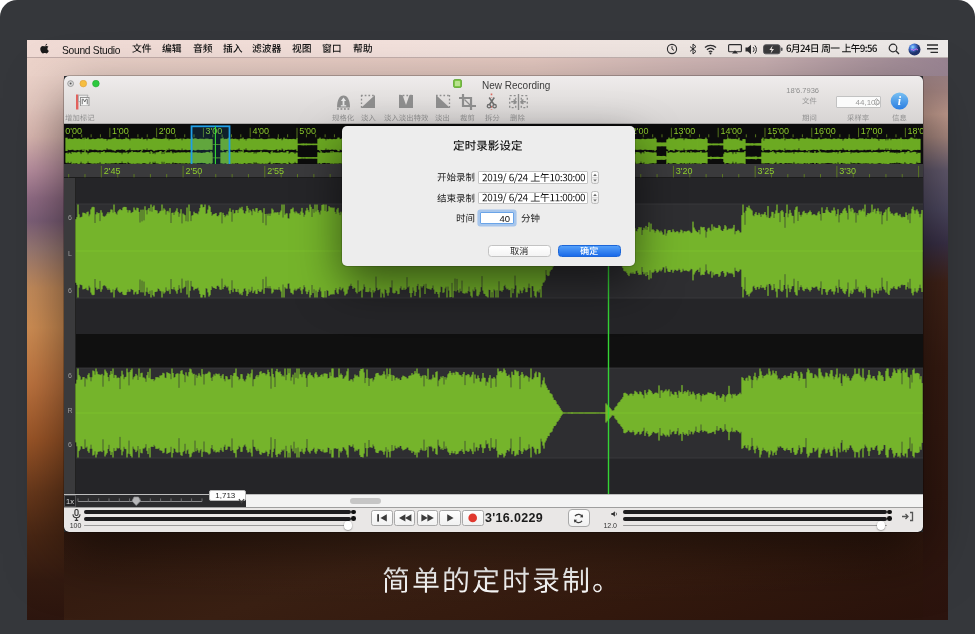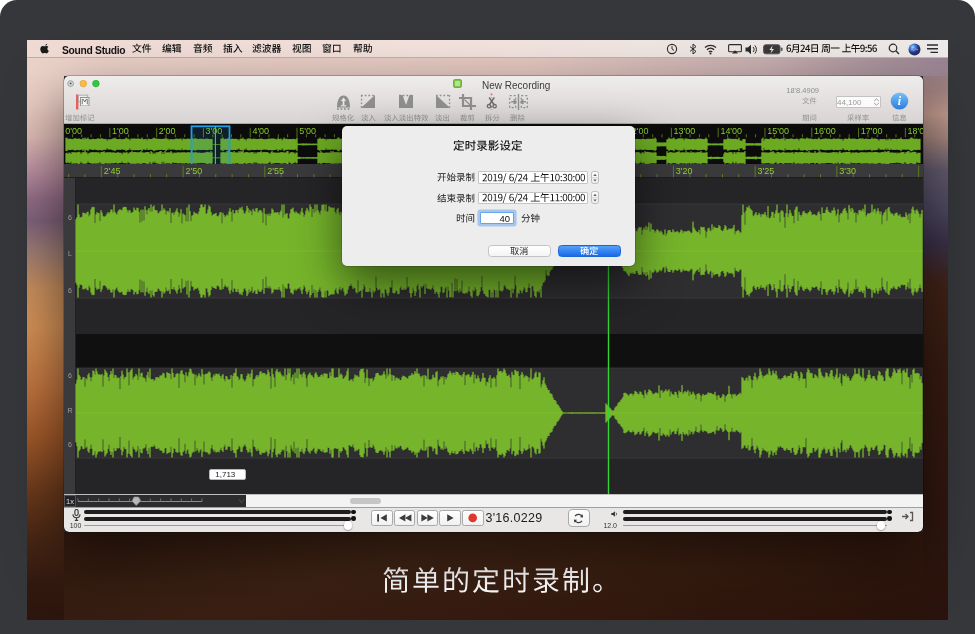--- a/index.html
+++ b/index.html
@@ -39,21 +39,21 @@
 <div class="topband"></div>
 <div class="botband"></div>
 <svg class="ab" style="left:381.5px;top:562.4px" width="242.0" height="37.0" viewBox="0 -28.56 242.0 36.96">
     <path d="M5.3 -21.1H13.8V-19.3H5.3ZM15.9 -21.0H26.0V-19.3H15.9ZM5.8 -23.6 7.8 -23.1Q7.3 -21.6 6.5 -20.2Q5.8 -18.9 4.9 -17.7Q4.0 -16.5 3.1 -15.6Q2.9 -15.8 2.6 -16.0Q2.3 -16.2 1.9 -16.4Q1.6 -16.6 1.4 -16.7Q2.8 -18.0 3.9 -19.8Q5.1 -21.6 5.8 -23.6ZM16.7 -23.5 18.7 -23.1Q18.1 -21.1 17.1 -19.2Q16.0 -17.4 14.8 -16.1Q14.7 -16.3 14.4 -16.5Q14.1 -16.7 13.7 -17.0Q13.4 -17.2 13.1 -17.3Q14.3 -18.5 15.2 -20.1Q16.2 -21.7 16.7 -23.5ZM7.4 -19.7 9.1 -20.4Q9.7 -19.5 10.3 -18.4Q10.9 -17.4 11.1 -16.6L9.2 -15.8Q9.0 -16.6 8.5 -17.7Q8.0 -18.8 7.4 -19.7ZM18.9 -19.8 20.6 -20.5Q21.3 -19.6 22.0 -18.5Q22.7 -17.3 23.0 -16.5L21.2 -15.7Q20.9 -16.5 20.3 -17.7Q19.6 -18.8 18.9 -19.8ZM9.8 -6.9H18.3V-5.3H9.8ZM3.0 -12.7H5.0V2.2H3.0ZM9.8 -15.1H24.1V-13.2H9.8ZM4.3 -15.1 5.8 -16.2Q6.7 -15.4 7.6 -14.4Q8.5 -13.5 9.0 -12.7L7.4 -11.6Q6.9 -12.3 6.0 -13.3Q5.1 -14.3 4.3 -15.1ZM23.0 -15.1H25.0V-0.3Q25.0 0.6 24.8 1.1Q24.6 1.5 23.9 1.8Q23.3 2.0 22.2 2.0Q21.2 2.1 19.6 2.1Q19.5 1.7 19.3 1.1Q19.2 0.6 18.9 0.2Q19.7 0.2 20.4 0.3Q21.1 0.3 21.7 0.3Q22.2 0.3 22.4 0.3Q22.7 0.2 22.8 0.1Q23.0 0.0 23.0 -0.3ZM10.8 -9.2V-2.8H17.4V-9.2ZM9.0 -10.8H19.3V-1.1H9.0Z M42.9 -17.7H45.0V2.2H42.9ZM36.2 -12.2V-9.2H52.0V-12.2ZM36.2 -16.9V-13.9H52.0V-16.9ZM34.1 -18.7H54.1V-7.4H34.1ZM31.5 -4.8H56.6V-2.8H31.5ZM36.6 -22.6 38.4 -23.4Q39.2 -22.5 40.1 -21.3Q41.0 -20.1 41.4 -19.2L39.5 -18.3Q39.1 -19.2 38.3 -20.4Q37.4 -21.6 36.6 -22.6ZM49.9 -23.4 52.1 -22.7Q51.3 -21.3 50.3 -19.9Q49.3 -18.5 48.5 -17.6L46.7 -18.3Q47.3 -19.0 47.9 -19.9Q48.5 -20.7 49.0 -21.7Q49.5 -22.6 49.9 -23.4Z M63.7 -19.0H72.2V-0.7H63.7V-2.6H70.2V-17.1H63.7ZM62.4 -19.0H64.4V1.5H62.4ZM63.5 -11.2H71.3V-9.4H63.5ZM66.7 -23.6 69.0 -23.2Q68.6 -21.9 68.1 -20.5Q67.6 -19.2 67.2 -18.2L65.5 -18.6Q65.7 -19.3 66.0 -20.2Q66.2 -21.1 66.4 -22.0Q66.6 -22.9 66.7 -23.6ZM76.2 -19.1H84.8V-17.2H76.2ZM84.0 -19.1H86.0Q86.0 -19.1 86.0 -18.9Q86.0 -18.7 86.0 -18.4Q86.0 -18.2 86.0 -18.0Q85.8 -13.2 85.7 -9.9Q85.5 -6.6 85.3 -4.4Q85.1 -2.3 84.8 -1.1Q84.5 0.0 84.1 0.5Q83.6 1.1 83.1 1.4Q82.5 1.6 81.8 1.7Q81.1 1.8 80.0 1.8Q78.8 1.7 77.6 1.7Q77.6 1.2 77.4 0.6Q77.2 0.0 76.9 -0.4Q78.3 -0.3 79.4 -0.2Q80.6 -0.2 81.1 -0.2Q81.5 -0.2 81.8 -0.3Q82.0 -0.4 82.3 -0.7Q82.6 -1.0 82.9 -2.2Q83.2 -3.3 83.4 -5.4Q83.5 -7.5 83.7 -10.8Q83.9 -14.0 84.0 -18.6ZM76.7 -23.6 78.8 -23.2Q78.3 -21.1 77.5 -19.1Q76.8 -17.1 76.0 -15.3Q75.1 -13.6 74.2 -12.2Q74.0 -12.4 73.7 -12.6Q73.3 -12.9 73.0 -13.1Q72.7 -13.3 72.4 -13.4Q73.4 -14.7 74.2 -16.3Q75.0 -17.9 75.7 -19.8Q76.3 -21.7 76.7 -23.6ZM75.5 -11.8 77.1 -12.8Q77.9 -11.8 78.7 -10.6Q79.6 -9.4 80.3 -8.3Q81.1 -7.3 81.5 -6.4L79.7 -5.3Q79.3 -6.2 78.6 -7.3Q77.9 -8.4 77.1 -9.6Q76.2 -10.8 75.5 -11.8Z M95.9 -14.9H112.3V-12.9H95.9ZM104.0 -8.3H113.4V-6.3H104.0ZM102.9 -13.9H105.1V0.3L102.9 -0.1ZM96.3 -10.6 98.4 -10.4Q97.8 -6.1 96.5 -2.9Q95.1 0.3 92.7 2.3Q92.6 2.1 92.3 1.9Q92.0 1.6 91.6 1.3Q91.3 1.1 91.0 0.9Q93.4 -0.9 94.6 -3.8Q95.8 -6.8 96.3 -10.6ZM97.6 -7.0Q98.3 -4.9 99.5 -3.5Q100.7 -2.2 102.2 -1.5Q103.8 -0.8 105.6 -0.6Q107.5 -0.3 109.7 -0.3Q110.0 -0.3 110.7 -0.3Q111.4 -0.3 112.2 -0.3Q113.1 -0.3 114.1 -0.3Q115.0 -0.3 115.7 -0.3Q116.5 -0.3 116.9 -0.3Q116.7 -0.1 116.6 0.3Q116.4 0.7 116.3 1.1Q116.2 1.5 116.1 1.8H114.7H109.5Q107.1 1.8 104.9 1.5Q102.8 1.1 101.1 0.3Q99.4 -0.6 98.1 -2.2Q96.8 -3.8 95.9 -6.4ZM92.3 -20.4H115.7V-14.3H113.5V-18.4H94.4V-14.3H92.3ZM101.9 -23.1 104.0 -23.7Q104.5 -22.9 105.0 -21.9Q105.5 -21.0 105.7 -20.3L103.5 -19.6Q103.3 -20.3 102.9 -21.3Q102.4 -22.3 101.9 -23.1Z M123.3 -21.2H131.0V-3.0H123.3V-4.9H129.1V-19.3H123.3ZM123.4 -13.1H129.8V-11.3H123.4ZM122.3 -21.2H124.3V-0.7H122.3ZM132.3 -17.9H146.9V-15.8H132.3ZM141.4 -23.4H143.5V-0.9Q143.5 0.2 143.2 0.8Q142.9 1.3 142.1 1.6Q141.4 1.8 140.0 1.9Q138.6 2.0 136.5 2.0Q136.4 1.5 136.2 0.9Q136.0 0.3 135.7 -0.2Q136.9 -0.2 137.8 -0.1Q138.8 -0.1 139.6 -0.1Q140.3 -0.1 140.6 -0.2Q141.0 -0.2 141.2 -0.3Q141.4 -0.5 141.4 -0.9ZM133.3 -12.7 135.0 -13.6Q135.8 -12.5 136.6 -11.3Q137.4 -10.1 138.2 -8.9Q138.9 -7.8 139.4 -6.9L137.6 -5.8Q137.1 -6.7 136.4 -7.9Q135.7 -9.1 134.9 -10.3Q134.0 -11.6 133.3 -12.7Z M151.9 -12.9H176.3V-11.1H151.9ZM162.9 -12.0H165.0V-0.0Q165.0 0.9 164.8 1.3Q164.5 1.8 163.9 2.0Q163.2 2.2 162.1 2.2Q161.0 2.3 159.4 2.3Q159.3 1.9 159.1 1.4Q158.9 0.8 158.7 0.4Q159.5 0.5 160.2 0.5Q161.0 0.5 161.5 0.5Q162.1 0.5 162.3 0.5Q162.7 0.4 162.8 0.3Q162.9 0.2 162.9 -0.1ZM164.8 -10.8Q165.8 -8.4 167.5 -6.4Q169.3 -4.4 171.6 -2.9Q173.9 -1.5 176.7 -0.7Q176.5 -0.5 176.2 -0.2Q175.9 0.1 175.7 0.5Q175.5 0.8 175.3 1.1Q172.5 0.2 170.1 -1.4Q167.8 -3.0 166.0 -5.3Q164.3 -7.5 163.1 -10.2ZM172.7 -10.4 174.5 -9.0Q173.5 -8.3 172.4 -7.4Q171.3 -6.6 170.3 -5.8Q169.2 -5.1 168.2 -4.5L166.8 -5.7Q167.7 -6.3 168.8 -7.1Q169.9 -7.9 170.9 -8.8Q171.9 -9.6 172.7 -10.4ZM153.8 -8.9 155.2 -10.2Q156.1 -9.7 157.1 -9.1Q158.0 -8.5 158.9 -7.8Q159.8 -7.2 160.3 -6.7L158.8 -5.2Q158.3 -5.7 157.5 -6.4Q156.6 -7.1 155.6 -7.7Q154.7 -8.4 153.8 -8.9ZM151.9 -1.5Q153.3 -2.1 155.3 -2.8Q157.2 -3.6 159.3 -4.5Q161.5 -5.3 163.6 -6.2L164.0 -4.4Q162.1 -3.6 160.2 -2.7Q158.2 -1.8 156.4 -1.1Q154.6 -0.3 153.0 0.4ZM154.6 -17.4H171.4V-15.5H154.6ZM170.7 -22.0H171.0L171.4 -22.1L173.0 -22.0Q173.0 -20.4 172.9 -18.7Q172.8 -16.9 172.7 -15.1Q172.6 -13.4 172.4 -11.8L170.2 -11.9Q170.4 -13.1 170.4 -14.4Q170.5 -15.8 170.6 -17.1Q170.7 -18.5 170.7 -19.7Q170.7 -20.9 170.7 -21.7ZM153.8 -22.0H171.4V-20.0H153.8Z M198.9 -20.9H200.9V-5.4H198.9ZM203.9 -23.2H206.0V-0.7Q206.0 0.4 205.7 0.9Q205.4 1.4 204.8 1.7Q204.1 2.0 203.0 2.1Q201.9 2.1 200.3 2.1Q200.2 1.7 200.0 1.1Q199.8 0.4 199.6 -0.1Q200.9 -0.1 201.9 -0.0Q203.0 -0.0 203.4 -0.1Q203.7 -0.1 203.8 -0.2Q203.9 -0.3 203.9 -0.6ZM188.1 -23.4H190.1V2.2H188.1ZM194.0 -9.8H195.9V-2.2Q195.9 -1.4 195.8 -1.0Q195.6 -0.6 195.1 -0.3Q194.6 -0.1 193.8 -0.0Q192.9 0.0 191.8 0.0Q191.7 -0.4 191.6 -0.9Q191.4 -1.4 191.2 -1.8Q192.1 -1.8 192.7 -1.8Q193.4 -1.8 193.6 -1.8Q194.0 -1.8 194.0 -2.2ZM182.5 -9.8H194.8V-7.9H184.5V-0.1H182.5ZM181.3 -14.6H196.9V-12.7H181.3ZM183.9 -19.5H195.8V-17.6H183.6ZM184.0 -22.8 185.9 -22.5Q185.4 -20.3 184.7 -18.2Q183.9 -16.1 183.0 -14.7Q182.8 -14.8 182.5 -14.9Q182.1 -15.1 181.8 -15.2Q181.4 -15.4 181.1 -15.5Q182.1 -16.9 182.8 -18.9Q183.5 -20.8 184.0 -22.8Z M215.4 -6.8Q216.6 -6.8 217.6 -6.3Q218.5 -5.7 219.1 -4.7Q219.7 -3.8 219.7 -2.6Q219.7 -1.4 219.1 -0.4Q218.5 0.5 217.6 1.1Q216.6 1.7 215.4 1.7Q214.3 1.7 213.3 1.1Q212.3 0.5 211.8 -0.4Q211.2 -1.4 211.2 -2.6Q211.2 -3.8 211.8 -4.7Q212.3 -5.7 213.3 -6.3Q214.3 -6.8 215.4 -6.8ZM215.4 0.3Q216.6 0.3 217.5 -0.5Q218.3 -1.4 218.3 -2.6Q218.3 -3.3 217.9 -4.0Q217.5 -4.6 216.9 -5.0Q216.2 -5.4 215.4 -5.4Q214.7 -5.4 214.0 -5.0Q213.4 -4.6 213.0 -4.0Q212.6 -3.3 212.6 -2.6Q212.6 -1.8 213.0 -1.1Q213.4 -0.5 214.0 -0.1Q214.7 0.3 215.4 0.3Z" fill="#ffffff"></path>
   </svg>
 <div class="menubar"></div>
 <svg class="ab" style="left:40px;top:43px" width="10.5" height="12" viewBox="0 0 24 26">
 <path fill="#1b1b1b" d="M16.3 2c.2 1.3-.4 2.6-1.2 3.6-.9 1-2.2 1.8-3.5 1.7-.2-1.3.5-2.6 1.2-3.4C13.7 2.9 15.1 2.1 16.3 2z
 M20.7 20.3c-.6 1.4-.9 2-1.7 3.2-1.1 1.7-2.7 3.9-4.6 3.9-1.7 0-2.2-1.1-4.5-1.1-2.3 0-2.8 1.1-4.5 1.1-1.9 0-3.4-1.9-4.5-3.6C-2.1 19-2.4 13.4.1 10.4c1.3-1.6 3.3-2.6 5.2-2.6 2 0 3.2 1.1 4.8 1.1 1.6 0 2.5-1.1 4.8-1.1 1.7 0 3.5.9 4.8 2.5-4.2 2.3-3.5 8.3 1 10z" transform="translate(2,-1) scale(0.88)"></path>
   </svg>
-<div class="ab" style="left:62px;top:44.8px;font-size:10.3px;font-weight:bold;letter-spacing:-0.3px;color:#141414">Sound Studio</div>
+<div class="ab" style="left:62px;top:44.8px;font-size:10.3px;font-weight:normal;letter-spacing:-0.3px;color:#141414">Sound Studio</div>
 <svg class="ab" style="left:132.0px;top:42.3px" width="21.6" height="12.9" viewBox="0 -10.00 21.6 12.94">
     <path d="M7.0 -6.2 7.9 -5.9Q7.3 -4.1 6.3 -2.8Q5.4 -1.5 4.0 -0.6Q2.7 0.2 0.9 0.8Q0.8 0.7 0.7 0.5Q0.6 0.4 0.5 0.2Q0.4 0.0 0.3 -0.1Q2.1 -0.5 3.4 -1.3Q4.6 -2.1 5.5 -3.3Q6.4 -4.5 7.0 -6.2ZM2.8 -6.1Q3.3 -4.6 4.3 -3.4Q5.2 -2.2 6.5 -1.4Q7.8 -0.5 9.5 -0.1Q9.4 -0.0 9.3 0.1Q9.2 0.3 9.1 0.5Q9.0 0.6 8.9 0.8Q7.1 0.3 5.8 -0.6Q4.4 -1.6 3.5 -2.9Q2.6 -4.2 1.9 -5.8ZM0.5 -6.6H9.4V-5.7H0.5ZM4.1 -8.1 5.1 -8.4Q5.3 -8.0 5.5 -7.6Q5.7 -7.2 5.8 -6.9L4.8 -6.5Q4.7 -6.8 4.5 -7.3Q4.3 -7.7 4.1 -8.1Z M15.7 -8.2H16.6V0.8H15.7ZM14.0 -7.8 14.9 -7.6Q14.7 -6.9 14.5 -6.2Q14.3 -5.6 14.1 -5.0Q13.9 -4.4 13.6 -4.0Q13.5 -4.1 13.3 -4.2Q13.2 -4.2 13.0 -4.3Q12.9 -4.4 12.8 -4.5Q13.1 -4.9 13.3 -5.4Q13.5 -5.9 13.7 -6.5Q13.9 -7.1 14.0 -7.8ZM14.2 -6.3H18.7V-5.4H14.0ZM12.9 -3.4H19.2V-2.5H12.9ZM12.3 -8.2 13.2 -8.0Q12.9 -7.1 12.5 -6.3Q12.1 -5.5 11.6 -4.8Q11.1 -4.0 10.6 -3.5Q10.5 -3.6 10.4 -3.8Q10.3 -3.9 10.2 -4.1Q10.1 -4.3 10.1 -4.4Q10.5 -4.9 10.9 -5.5Q11.3 -6.1 11.7 -6.8Q12.1 -7.5 12.3 -8.2ZM11.3 -5.6 12.2 -6.5 12.2 -6.5V0.8H11.3Z" fill="#141414"></path>
   </svg>
 <svg class="ab" style="left:162.3px;top:42.3px" width="21.6" height="12.9" viewBox="0 -10.00 21.6 12.94">
     <path d="M0.7 -1.7Q0.6 -1.8 0.6 -2.0Q0.5 -2.1 0.5 -2.3Q0.4 -2.4 0.4 -2.5Q0.5 -2.6 0.7 -2.7Q0.9 -2.9 1.1 -3.2Q1.2 -3.3 1.4 -3.6Q1.6 -3.9 1.9 -4.4Q2.1 -4.8 2.4 -5.3Q2.7 -5.8 2.9 -6.3L3.6 -5.8Q3.3 -5.2 2.9 -4.5Q2.5 -3.9 2.1 -3.3Q1.7 -2.7 1.2 -2.2V-2.2Q1.2 -2.2 1.1 -2.1Q1.1 -2.1 0.9 -2.0Q0.8 -1.9 0.7 -1.9Q0.7 -1.8 0.7 -1.7ZM0.7 -1.7 0.6 -2.5 1.0 -2.7 3.3 -3.2Q3.3 -3.0 3.3 -2.8Q3.3 -2.6 3.3 -2.5Q2.5 -2.3 2.0 -2.2Q1.5 -2.0 1.3 -2.0Q1.0 -1.9 0.9 -1.8Q0.7 -1.8 0.7 -1.7ZM0.6 -4.1Q0.6 -4.2 0.5 -4.3Q0.5 -4.5 0.4 -4.7Q0.4 -4.8 0.3 -4.9Q0.4 -5.0 0.6 -5.1Q0.7 -5.3 0.8 -5.5Q0.9 -5.6 1.1 -5.9Q1.2 -6.2 1.4 -6.6Q1.5 -7.0 1.7 -7.4Q1.9 -7.8 2.0 -8.3L2.9 -8.0Q2.6 -7.4 2.3 -6.8Q2.1 -6.1 1.7 -5.6Q1.4 -5.0 1.1 -4.6V-4.6Q1.1 -4.6 1.0 -4.5Q0.9 -4.5 0.8 -4.4Q0.7 -4.3 0.7 -4.2Q0.6 -4.2 0.6 -4.1ZM0.6 -4.1 0.6 -4.8 1.0 -5.0 2.6 -5.2Q2.6 -5.0 2.6 -4.8Q2.5 -4.6 2.5 -4.4Q2.0 -4.4 1.6 -4.3Q1.3 -4.3 1.1 -4.2Q0.9 -4.2 0.8 -4.2Q0.7 -4.1 0.6 -4.1ZM0.3 -0.6Q0.9 -0.8 1.7 -1.1Q2.4 -1.4 3.2 -1.7L3.4 -1.0Q2.7 -0.6 1.9 -0.3Q1.2 -0.0 0.6 0.2ZM6.1 -3.7H6.7V0.5H6.1ZM7.3 -3.7H7.9V0.5H7.3ZM8.5 -4.1H9.2V-0.0Q9.2 0.2 9.1 0.4Q9.1 0.5 8.9 0.6Q8.8 0.7 8.6 0.7Q8.4 0.7 8.2 0.7Q8.2 0.6 8.1 0.4Q8.0 0.2 8.0 0.1Q8.1 0.1 8.2 0.1Q8.3 0.1 8.4 0.1Q8.5 0.1 8.5 -0.0ZM4.0 -7.2H4.9V-5.1Q4.9 -4.5 4.8 -3.8Q4.8 -3.0 4.7 -2.2Q4.5 -1.5 4.3 -0.7Q4.1 0.0 3.7 0.7Q3.6 0.6 3.5 0.5Q3.4 0.4 3.2 0.3Q3.1 0.2 3.0 0.2Q3.4 -0.4 3.6 -1.1Q3.8 -1.8 3.9 -2.5Q3.9 -3.2 4.0 -3.9Q4.0 -4.5 4.0 -5.1ZM4.4 -7.2H9.1V-4.8H4.4V-5.6H8.2V-6.5H4.4ZM4.8 -4.1H8.8V-3.3H5.5V0.7H4.8ZM5.1 -2.1H8.8V-1.3H5.1ZM5.9 -8.1 6.8 -8.3Q6.9 -8.1 7.1 -7.7Q7.2 -7.4 7.3 -7.1L6.4 -6.8Q6.3 -7.1 6.2 -7.4Q6.0 -7.8 5.9 -8.1Z M10.2 -7.2H13.8V-6.3H10.2ZM12.1 -5.6H13.0V0.8H12.1ZM10.1 -1.7Q10.6 -1.8 11.2 -1.9Q11.8 -2.0 12.5 -2.1Q13.2 -2.2 13.9 -2.3L14.0 -1.5Q13.0 -1.3 12.0 -1.1Q11.1 -1.0 10.3 -0.8ZM10.6 -3.2Q10.5 -3.2 10.5 -3.4Q10.4 -3.5 10.4 -3.7Q10.3 -3.9 10.3 -4.0Q10.4 -4.0 10.5 -4.2Q10.6 -4.4 10.8 -4.7Q10.8 -4.9 10.9 -5.3Q11.1 -5.6 11.2 -6.1Q11.3 -6.6 11.4 -7.2Q11.6 -7.7 11.6 -8.3L12.5 -8.1Q12.4 -7.3 12.2 -6.5Q11.9 -5.7 11.7 -5.0Q11.4 -4.2 11.1 -3.7V-3.6Q11.1 -3.6 11.1 -3.6Q11.0 -3.5 10.8 -3.5Q10.7 -3.4 10.6 -3.3Q10.6 -3.2 10.6 -3.2ZM10.6 -3.2V-3.9L11.0 -4.1H13.7V-3.3H11.3Q11.0 -3.3 10.8 -3.3Q10.6 -3.2 10.6 -3.2ZM17.6 -5.1H18.5V0.8H17.6ZM15.3 -7.3V-6.5H17.7V-7.3ZM14.4 -8.0H18.6V-5.8H14.4ZM13.9 -5.3H19.1V-4.5H13.9ZM14.9 -3.8H17.9V-3.1H14.9ZM14.9 -2.4H17.9V-1.8H14.9ZM14.5 -5.1H15.4V-0.7L14.5 -0.6ZM13.7 -0.8Q14.4 -0.9 15.3 -0.9Q16.2 -1.0 17.2 -1.1Q18.2 -1.2 19.2 -1.2V-0.5Q18.3 -0.4 17.3 -0.3Q16.3 -0.2 15.4 -0.1Q14.5 -0.1 13.8 -0.0Z" fill="#141414"></path>
   </svg>
 <svg class="ab" style="left:192.5px;top:42.3px" width="21.6" height="12.9" viewBox="0 -10.00 21.6 12.94">
     <path d="M1.1 -7.4H8.8V-6.6H1.1ZM0.5 -5.1H9.3V-4.3H0.5ZM2.4 -1.9H7.5V-1.2H2.4ZM2.4 -0.3H7.5V0.5H2.4ZM1.8 -3.6H8.1V0.8H7.1V-2.8H2.7V0.8H1.8ZM6.6 -6.6 7.6 -6.4Q7.5 -6.1 7.3 -5.8Q7.2 -5.5 7.1 -5.3Q6.9 -5.0 6.8 -4.8L5.9 -5.0Q6.0 -5.3 6.2 -5.5Q6.3 -5.8 6.4 -6.1Q6.5 -6.4 6.6 -6.6ZM2.4 -6.4 3.3 -6.6Q3.5 -6.3 3.6 -5.9Q3.8 -5.5 3.8 -5.2L2.9 -4.9Q2.8 -5.3 2.7 -5.7Q2.5 -6.1 2.4 -6.4ZM4.2 -8.2 5.1 -8.4Q5.3 -8.1 5.4 -7.8Q5.6 -7.4 5.6 -7.2L4.6 -7.0Q4.6 -7.2 4.5 -7.6Q4.3 -7.9 4.2 -8.2Z M14.9 -7.7H19.1V-6.9H14.9ZM16.8 -7.2 17.6 -7.0Q17.4 -6.6 17.3 -6.2Q17.1 -5.8 17.0 -5.5L16.2 -5.7Q16.4 -6.1 16.5 -6.5Q16.7 -6.9 16.8 -7.2ZM15.1 -5.9H18.9V-1.4H18.1V-5.2H15.9V-1.3H15.1ZM16.6 -4.8H17.4Q17.4 -3.7 17.3 -2.9Q17.3 -2.1 17.1 -1.5Q17.0 -0.9 16.7 -0.4Q16.4 0.0 15.9 0.3Q15.4 0.6 14.6 0.9Q14.6 0.7 14.4 0.5Q14.3 0.3 14.2 0.2Q14.9 0.0 15.3 -0.2Q15.8 -0.5 16.0 -0.9Q16.3 -1.2 16.4 -1.8Q16.5 -2.3 16.6 -3.1Q16.6 -3.8 16.6 -4.8ZM16.9 -0.8 17.4 -1.3Q17.7 -1.0 18.1 -0.8Q18.5 -0.5 18.8 -0.2Q19.1 0.1 19.3 0.3L18.8 0.8Q18.6 0.6 18.3 0.3Q17.9 0.1 17.6 -0.2Q17.2 -0.5 16.9 -0.8ZM12.7 -7.1H14.5V-6.4H12.7ZM10.1 -5.3H14.7V-4.5H10.1ZM12.3 -8.3H13.2V-4.8H12.3ZM10.8 -7.4H11.6V-4.8H10.8ZM13.9 -3.8 14.7 -3.6Q14.4 -2.5 13.9 -1.6Q13.4 -0.7 12.6 -0.1Q11.8 0.5 10.7 0.9Q10.6 0.7 10.5 0.5Q10.3 0.3 10.2 0.1Q11.2 -0.2 12.0 -0.7Q12.7 -1.2 13.2 -2.0Q13.7 -2.8 13.9 -3.8ZM11.0 -3.9 11.8 -3.7Q11.6 -3.1 11.3 -2.5Q11.1 -2.0 10.8 -1.6Q10.7 -1.6 10.6 -1.7Q10.5 -1.8 10.3 -1.9Q10.2 -1.9 10.1 -2.0Q10.4 -2.4 10.6 -2.9Q10.8 -3.4 11.0 -3.9ZM12.1 -4.6H13.0V-1.5H12.1Z" fill="#141414"></path>
   </svg>
 <svg class="ab" style="left:222.8px;top:42.3px" width="21.6" height="12.9" viewBox="0 -10.00 21.6 12.94">
@@ -206,28 +206,28 @@
   </svg>
 <svg class="ab" style="left:459.5px;top:112.7px" width="16.8" height="9.8" viewBox="0 -7.55 16.8 9.77">
     <path d="M5.4 -5.7 5.8 -6.0Q6.0 -5.8 6.2 -5.6Q6.4 -5.4 6.5 -5.2Q6.7 -5.0 6.8 -4.9L6.4 -4.6Q6.3 -4.7 6.1 -4.9Q6.0 -5.1 5.8 -5.3Q5.6 -5.5 5.4 -5.7ZM0.4 -4.2H7.0V-3.7H0.4ZM0.7 -5.5H4.0V-5.0H0.7ZM0.6 -2.9H4.2V-2.4H0.6ZM2.1 -6.2H2.6V-3.9H2.1ZM2.2 -1.7 2.5 -2.0Q2.8 -1.8 3.1 -1.6Q3.4 -1.3 3.7 -1.1Q4.0 -0.9 4.1 -0.7L3.8 -0.3Q3.6 -0.5 3.3 -0.8Q3.1 -1.0 2.8 -1.2Q2.5 -1.5 2.2 -1.7ZM3.7 -2.2 4.1 -1.9Q3.9 -1.7 3.7 -1.5Q3.5 -1.3 3.3 -1.1L2.9 -1.4Q3.1 -1.5 3.3 -1.8Q3.5 -2.0 3.7 -2.2ZM2.1 -2.7 2.6 -2.5Q2.4 -2.2 2.1 -1.9Q1.7 -1.6 1.4 -1.3Q1.0 -1.0 0.7 -0.8Q0.6 -0.8 0.6 -0.9Q0.5 -1.0 0.4 -1.1Q0.4 -1.1 0.3 -1.2Q0.8 -1.5 1.3 -1.9Q1.8 -2.2 2.1 -2.7ZM4.5 -6.2H5.0Q5.0 -5.2 5.1 -4.2Q5.1 -3.3 5.2 -2.5Q5.3 -1.7 5.5 -1.2Q5.7 -0.6 5.9 -0.3Q6.1 -0.0 6.4 -0.0Q6.5 -0.0 6.6 -0.3Q6.6 -0.6 6.7 -1.2Q6.8 -1.1 6.9 -1.1Q7.0 -1.0 7.1 -0.9Q7.1 -0.4 7.0 -0.1Q6.9 0.3 6.7 0.4Q6.6 0.5 6.3 0.5Q6.0 0.5 5.7 0.3Q5.4 0.0 5.2 -0.4Q5.0 -0.9 4.9 -1.5Q4.7 -2.1 4.6 -2.8Q4.6 -3.6 4.5 -4.4Q4.5 -5.3 4.5 -6.2ZM6.2 -3.3 6.7 -3.1Q6.4 -2.4 6.0 -1.7Q5.6 -1.0 5.0 -0.4Q4.5 0.2 3.9 0.6Q3.8 0.5 3.7 0.4Q3.6 0.2 3.5 0.2Q4.1 -0.2 4.6 -0.7Q5.1 -1.3 5.5 -1.9Q5.9 -2.6 6.2 -3.3ZM1.4 0.4Q1.4 0.3 1.3 0.1Q1.2 0.0 1.1 -0.0Q1.2 -0.1 1.3 -0.2Q1.4 -0.3 1.4 -0.6V-1.8L1.9 -1.8V-0.2Q1.9 -0.2 1.8 -0.1Q1.7 -0.1 1.6 0.0Q1.5 0.1 1.5 0.2Q1.4 0.3 1.4 0.4ZM1.4 0.4 1.3 -0.1 1.6 -0.3 2.9 -0.7Q2.9 -0.6 3.0 -0.4Q3.0 -0.3 3.0 -0.2Q2.5 -0.1 2.2 0.0Q1.9 0.1 1.8 0.2Q1.6 0.2 1.5 0.3Q1.4 0.3 1.4 0.4ZM2.0 -3.4 2.5 -3.6Q2.6 -3.4 2.8 -3.2Q2.9 -3.0 3.0 -2.8L2.5 -2.6Q2.4 -2.8 2.3 -3.0Q2.2 -3.2 2.0 -3.4Z M7.9 -5.5H14.3V-5.0H7.9ZM8.0 -1.7H13.5V-1.2H8.0ZM11.8 -4.6H12.3V-2.7H11.8ZM10.5 -4.6H11.0V-2.5Q11.0 -2.3 10.9 -2.2Q10.9 -2.1 10.8 -2.1Q10.6 -2.0 10.5 -2.0Q10.3 -2.0 10.0 -2.0Q10.0 -2.1 10.0 -2.2Q9.9 -2.3 9.9 -2.4Q10.1 -2.4 10.2 -2.4Q10.4 -2.4 10.4 -2.4Q10.5 -2.4 10.5 -2.5ZM13.2 -4.8H13.7V-2.5Q13.7 -2.3 13.7 -2.2Q13.6 -2.1 13.5 -2.0Q13.4 -2.0 13.1 -2.0Q12.9 -2.0 12.6 -2.0Q12.6 -2.1 12.6 -2.2Q12.5 -2.3 12.5 -2.4Q12.7 -2.4 12.9 -2.4Q13.1 -2.4 13.1 -2.4Q13.2 -2.4 13.2 -2.4Q13.2 -2.4 13.2 -2.5ZM9.1 -6.1 9.7 -6.2Q9.8 -6.1 9.9 -5.9Q10.0 -5.7 10.1 -5.6L9.6 -5.4Q9.5 -5.6 9.4 -5.8Q9.3 -6.0 9.1 -6.1ZM12.5 -6.2 13.0 -6.1Q12.9 -5.9 12.7 -5.7Q12.5 -5.4 12.4 -5.3L11.9 -5.4Q12.1 -5.6 12.2 -5.8Q12.4 -6.0 12.5 -6.2ZM8.4 -4.6H10.6V-4.3H8.9V-2.0H8.4ZM13.3 -1.7H13.9Q13.9 -1.7 13.9 -1.6Q13.9 -1.5 13.9 -1.5Q13.8 -0.9 13.8 -0.5Q13.7 -0.2 13.6 0.1Q13.5 0.3 13.4 0.4Q13.3 0.5 13.2 0.5Q13.1 0.5 12.9 0.5Q12.7 0.6 12.4 0.6Q12.1 0.5 11.8 0.5Q11.8 0.4 11.7 0.3Q11.7 0.1 11.6 0.0Q12.0 0.1 12.3 0.1Q12.6 0.1 12.7 0.1Q12.8 0.1 12.9 0.1Q12.9 0.1 13.0 0.0Q13.1 -0.1 13.2 -0.4Q13.3 -0.8 13.3 -1.6ZM10.5 -1.5H11.1Q11.0 -1.1 10.8 -0.7Q10.6 -0.4 10.3 -0.1Q9.9 0.1 9.4 0.3Q8.8 0.5 8.0 0.6Q8.0 0.5 8.0 0.5Q7.9 0.4 7.9 0.3Q7.8 0.2 7.8 0.1Q8.5 0.1 9.0 -0.1Q9.5 -0.2 9.8 -0.4Q10.1 -0.6 10.3 -0.9Q10.4 -1.2 10.5 -1.5ZM8.7 -3.8H10.7V-3.5H8.7ZM8.6 -3.1H10.7V-2.7H8.6Z" fill="#8e8e8e"></path>
   </svg>
 <svg class="ab" style="left:484.8px;top:112.7px" width="16.8" height="9.8" viewBox="0 -7.55 16.8 9.77">
     <path d="M6.2 -6.2 6.7 -5.8Q6.3 -5.6 5.7 -5.5Q5.2 -5.3 4.6 -5.2Q4.0 -5.1 3.5 -5.1Q3.5 -5.2 3.4 -5.3Q3.4 -5.4 3.3 -5.5Q3.8 -5.6 4.4 -5.7Q4.9 -5.8 5.4 -5.9Q5.9 -6.1 6.2 -6.2ZM3.3 -5.5H3.8V-3.4Q3.8 -3.0 3.8 -2.5Q3.8 -1.9 3.7 -1.4Q3.6 -0.9 3.4 -0.4Q3.2 0.2 2.9 0.6Q2.9 0.5 2.8 0.5Q2.7 0.4 2.6 0.3Q2.5 0.3 2.5 0.2Q2.7 -0.2 2.9 -0.6Q3.1 -1.1 3.2 -1.6Q3.2 -2.1 3.3 -2.5Q3.3 -3.0 3.3 -3.4ZM3.6 -3.9H7.1V-3.4H3.6ZM5.1 -3.6H5.7V0.6H5.1ZM4.0 -2.2 4.3 -2.6Q4.6 -2.4 5.0 -2.2Q5.4 -2.1 5.7 -1.9Q6.1 -1.7 6.4 -1.5Q6.7 -1.3 6.9 -1.1L6.7 -0.6Q6.4 -0.8 6.1 -1.0Q5.8 -1.2 5.5 -1.4Q5.1 -1.6 4.7 -1.8Q4.3 -2.0 4.0 -2.2ZM0.2 -2.3Q0.6 -2.4 1.0 -2.5Q1.3 -2.6 1.8 -2.7Q2.2 -2.9 2.7 -3.0L2.8 -2.5Q2.1 -2.3 1.5 -2.1Q0.9 -1.9 0.4 -1.7ZM0.3 -4.7H2.8V-4.2H0.3ZM1.3 -6.2H1.9V-0.1Q1.9 0.1 1.8 0.3Q1.7 0.4 1.6 0.5Q1.5 0.5 1.2 0.5Q1.0 0.6 0.7 0.6Q0.7 0.5 0.6 0.3Q0.6 0.1 0.5 0.0Q0.7 0.0 0.9 0.0Q1.1 0.0 1.2 0.0Q1.3 0.0 1.3 0.0Q1.3 -0.0 1.3 -0.1Z M8.8 -3.4H13.0V-2.9H8.8ZM12.8 -3.4H13.4Q13.4 -3.4 13.4 -3.4Q13.4 -3.3 13.4 -3.3Q13.4 -3.2 13.4 -3.2Q13.4 -2.3 13.3 -1.7Q13.3 -1.1 13.2 -0.7Q13.2 -0.3 13.1 -0.1Q13.0 0.1 12.9 0.3Q12.8 0.4 12.7 0.4Q12.6 0.5 12.4 0.5Q12.2 0.5 11.9 0.5Q11.5 0.5 11.2 0.5Q11.2 0.4 11.1 0.2Q11.1 0.1 11.0 -0.1Q11.4 -0.0 11.7 -0.0Q12.0 -0.0 12.1 -0.0Q12.3 -0.0 12.4 -0.1Q12.5 -0.2 12.6 -0.5Q12.7 -0.9 12.7 -1.6Q12.8 -2.2 12.8 -3.3ZM9.8 -6.1 10.4 -5.9Q10.1 -5.3 9.8 -4.7Q9.4 -4.2 9.0 -3.7Q8.6 -3.2 8.2 -2.8Q8.2 -2.9 8.1 -3.0Q8.0 -3.1 7.9 -3.1Q7.8 -3.2 7.7 -3.3Q8.2 -3.6 8.6 -4.0Q9.0 -4.5 9.3 -5.0Q9.6 -5.5 9.8 -6.1ZM12.4 -6.1Q12.6 -5.7 12.8 -5.3Q13.0 -4.9 13.3 -4.6Q13.6 -4.2 13.9 -3.9Q14.2 -3.6 14.5 -3.4Q14.4 -3.3 14.4 -3.2Q14.3 -3.2 14.2 -3.1Q14.1 -3.0 14.1 -2.9Q13.8 -3.2 13.5 -3.5Q13.2 -3.8 12.9 -4.2Q12.6 -4.6 12.3 -5.0Q12.1 -5.5 11.9 -5.9ZM10.3 -3.3H10.8Q10.8 -2.7 10.6 -2.1Q10.5 -1.5 10.2 -1.0Q10.0 -0.5 9.5 -0.1Q9.0 0.3 8.2 0.6Q8.2 0.5 8.1 0.5Q8.1 0.4 8.0 0.3Q7.9 0.2 7.9 0.1Q8.6 -0.1 9.1 -0.5Q9.5 -0.8 9.7 -1.3Q10.0 -1.7 10.1 -2.2Q10.2 -2.7 10.3 -3.3Z" fill="#8e8e8e"></path>
   </svg>
 <svg class="ab" style="left:509.8px;top:112.7px" width="16.8" height="9.8" viewBox="0 -7.55 16.8 9.77">
     <path d="M5.2 -5.4H5.7V-1.2H5.2ZM6.3 -6.1H6.8V-0.0Q6.8 0.2 6.7 0.3Q6.7 0.4 6.5 0.5Q6.4 0.6 6.2 0.6Q5.9 0.6 5.6 0.6Q5.6 0.5 5.5 0.4Q5.5 0.2 5.4 0.1Q5.7 0.1 5.9 0.1Q6.1 0.1 6.2 0.1Q6.3 0.1 6.3 0.1Q6.3 0.0 6.3 -0.0ZM1.0 -6.0H2.3V-5.5H1.0ZM0.8 -6.0H1.3V-2.4Q1.3 -2.0 1.2 -1.4Q1.2 -0.9 1.1 -0.3Q0.9 0.2 0.7 0.6Q0.7 0.6 0.6 0.5Q0.5 0.4 0.4 0.4Q0.3 0.3 0.3 0.3Q0.5 -0.1 0.6 -0.5Q0.7 -1.0 0.8 -1.5Q0.8 -2.0 0.8 -2.4ZM2.0 -6.0H2.4V-0.1Q2.4 0.1 2.4 0.2Q2.3 0.3 2.2 0.4Q2.1 0.5 1.9 0.5Q1.7 0.5 1.4 0.5Q1.4 0.4 1.4 0.3Q1.3 0.1 1.3 0.0Q1.5 0.0 1.6 0.0Q1.8 0.0 1.9 0.0Q1.9 0.0 1.9 -0.0Q2.0 -0.0 2.0 -0.1ZM3.1 -6.0H4.4V-5.5H3.1ZM2.9 -6.0H3.4V-2.8Q3.4 -2.4 3.4 -1.9Q3.4 -1.5 3.3 -1.0Q3.3 -0.6 3.2 -0.2Q3.1 0.2 2.9 0.6Q2.9 0.5 2.8 0.5Q2.7 0.5 2.6 0.4Q2.6 0.4 2.5 0.3Q2.6 0.0 2.7 -0.4Q2.8 -0.8 2.9 -1.2Q2.9 -1.6 2.9 -2.0Q2.9 -2.4 2.9 -2.8ZM4.1 -6.0H4.6V-0.1Q4.6 0.1 4.5 0.2Q4.5 0.3 4.3 0.4Q4.2 0.5 4.0 0.5Q3.8 0.5 3.5 0.5Q3.5 0.4 3.5 0.3Q3.5 0.1 3.4 0.0Q3.6 0.0 3.8 0.0Q3.9 0.0 4.0 0.0Q4.0 0.0 4.1 0.0Q4.1 -0.0 4.1 -0.1ZM0.3 -3.3H4.9V-2.8H0.3Z M8.0 -5.9H9.7V-5.4H8.5V0.6H8.0ZM9.5 -5.9H9.6L9.7 -5.9L10.1 -5.7Q9.9 -5.3 9.7 -4.8Q9.5 -4.2 9.3 -3.8Q9.7 -3.3 9.9 -2.9Q10.0 -2.5 10.0 -2.2Q10.0 -1.9 9.9 -1.7Q9.9 -1.4 9.7 -1.3Q9.6 -1.3 9.5 -1.2Q9.4 -1.2 9.3 -1.2Q9.2 -1.2 9.0 -1.2Q8.9 -1.2 8.8 -1.2Q8.8 -1.3 8.7 -1.4Q8.7 -1.6 8.6 -1.7Q8.8 -1.7 8.9 -1.7Q9.0 -1.7 9.1 -1.7Q9.3 -1.7 9.3 -1.7Q9.4 -1.8 9.5 -1.9Q9.5 -2.1 9.5 -2.2Q9.5 -2.5 9.4 -2.9Q9.2 -3.3 8.8 -3.7Q8.9 -4.0 9.0 -4.3Q9.1 -4.5 9.2 -4.8Q9.3 -5.1 9.4 -5.3Q9.5 -5.6 9.5 -5.8ZM10.8 -3.9H13.8V-3.5H10.8ZM10.1 -2.6H14.5V-2.0H10.1ZM10.9 -1.6 11.4 -1.5Q11.2 -1.1 10.9 -0.6Q10.6 -0.2 10.3 0.1Q10.3 0.1 10.2 0.0Q10.1 -0.0 10.0 -0.1Q9.9 -0.1 9.9 -0.2Q10.2 -0.5 10.4 -0.8Q10.7 -1.2 10.9 -1.6ZM13.1 -1.5 13.5 -1.7Q13.7 -1.5 13.9 -1.2Q14.1 -0.9 14.3 -0.7Q14.5 -0.4 14.6 -0.2L14.1 0.1Q14.0 -0.1 13.8 -0.4Q13.7 -0.7 13.5 -1.0Q13.3 -1.3 13.1 -1.5ZM12.1 -3.8H12.6V-0.1Q12.6 0.2 12.6 0.3Q12.5 0.4 12.3 0.5Q12.2 0.6 11.9 0.6Q11.7 0.6 11.3 0.6Q11.2 0.5 11.2 0.3Q11.1 0.2 11.1 0.1Q11.4 0.1 11.6 0.1Q11.9 0.1 11.9 0.1Q12.0 0.1 12.1 0.0Q12.1 0.0 12.1 -0.1ZM12.3 -6.3 12.8 -6.1Q12.5 -5.6 12.1 -5.1Q11.7 -4.7 11.3 -4.3Q10.8 -3.9 10.3 -3.6Q10.3 -3.7 10.2 -3.8Q10.0 -4.0 9.9 -4.0Q10.4 -4.3 10.9 -4.6Q11.3 -5.0 11.7 -5.4Q12.0 -5.8 12.3 -6.3ZM12.5 -5.9Q13.0 -5.3 13.6 -4.8Q14.1 -4.4 14.6 -4.2Q14.5 -4.1 14.4 -3.9Q14.3 -3.8 14.2 -3.7Q13.9 -3.9 13.5 -4.2Q13.2 -4.5 12.8 -4.9Q12.5 -5.2 12.1 -5.7Z" fill="#8e8e8e"></path>
   </svg>
-<div class="ab" style="left:749px;top:86px;width:70px;font-size:7.5px;color:#8e8e8e;text-align:right">18'8.4909</div>
+<div class="ab" style="left:749px;top:86px;width:70px;font-size:7.5px;color:#8e8e8e;text-align:right">18'6.7936</div>
 <svg class="ab" style="left:802.2px;top:96.0px" width="16.8" height="9.8" viewBox="0 -7.55 16.8 9.77">
     <path d="M5.4 -4.7 5.9 -4.5Q5.5 -3.2 4.7 -2.2Q4.0 -1.2 3.0 -0.5Q2.0 0.1 0.6 0.6Q0.6 0.5 0.5 0.4Q0.5 0.3 0.4 0.2Q0.3 0.1 0.3 0.1Q1.6 -0.3 2.6 -1.0Q3.6 -1.6 4.3 -2.5Q4.9 -3.4 5.4 -4.7ZM2.0 -4.6Q2.4 -3.5 3.1 -2.6Q3.9 -1.6 4.9 -1.0Q5.9 -0.3 7.2 0.0Q7.1 0.1 7.0 0.2Q6.9 0.3 6.9 0.4Q6.8 0.5 6.8 0.5Q5.4 0.2 4.4 -0.5Q3.4 -1.2 2.7 -2.2Q2.0 -3.2 1.5 -4.5ZM0.4 -4.9H7.1V-4.4H0.4ZM3.1 -6.1 3.7 -6.3Q3.9 -6.0 4.0 -5.7Q4.2 -5.4 4.3 -5.1L3.7 -4.9Q3.6 -5.2 3.5 -5.5Q3.3 -5.8 3.1 -6.1Z M11.9 -6.1H12.4V0.6H11.9ZM10.6 -5.8 11.1 -5.7Q11.0 -5.2 10.9 -4.7Q10.7 -4.2 10.6 -3.8Q10.4 -3.4 10.2 -3.0Q10.1 -3.1 10.0 -3.1Q9.9 -3.2 9.8 -3.2Q9.8 -3.3 9.7 -3.3Q9.9 -3.6 10.1 -4.0Q10.2 -4.4 10.4 -4.9Q10.5 -5.4 10.6 -5.8ZM10.7 -4.7H14.1V-4.2H10.5ZM9.7 -2.5H14.5V-2.0H9.7ZM9.4 -6.2 9.9 -6.0Q9.7 -5.4 9.4 -4.8Q9.1 -4.2 8.7 -3.6Q8.3 -3.1 8.0 -2.7Q7.9 -2.8 7.9 -2.9Q7.8 -3.0 7.8 -3.1Q7.7 -3.2 7.6 -3.2Q8.0 -3.6 8.3 -4.1Q8.6 -4.5 8.9 -5.1Q9.2 -5.6 9.4 -6.2ZM8.6 -4.3 9.2 -4.8 9.2 -4.8V0.6H8.6Z" fill="#8e8e8e"></path>
   </svg>
 <svg class="ab" style="left:802.1px;top:112.7px" width="16.8" height="9.8" viewBox="0 -7.55 16.8 9.77">
     <path d="M4.5 -5.8H6.6V-5.3H4.5ZM4.5 -4.2H6.6V-3.7H4.5ZM4.5 -2.4H6.6V-1.9H4.5ZM6.3 -5.8H6.9V-0.1Q6.9 0.1 6.8 0.3Q6.7 0.4 6.6 0.5Q6.4 0.5 6.2 0.5Q5.9 0.6 5.5 0.6Q5.5 0.5 5.4 0.3Q5.4 0.1 5.3 0.0Q5.6 0.0 5.8 0.0Q6.1 0.0 6.2 0.0Q6.3 0.0 6.3 -0.0Q6.3 -0.0 6.3 -0.1ZM4.3 -5.8H4.8V-3.2Q4.8 -2.7 4.8 -2.2Q4.8 -1.7 4.7 -1.2Q4.6 -0.7 4.5 -0.2Q4.3 0.2 4.1 0.6Q4.0 0.6 3.9 0.5Q3.8 0.4 3.8 0.4Q3.7 0.3 3.6 0.3Q3.9 -0.2 4.1 -0.8Q4.2 -1.4 4.3 -2.0Q4.3 -2.6 4.3 -3.2ZM0.4 -5.2H3.9V-4.7H0.4ZM1.3 -4.1H3.1V-3.6H1.3ZM1.3 -2.9H3.1V-2.5H1.3ZM0.3 -1.7H3.9V-1.2H0.3ZM1.0 -6.1H1.5V-1.5H1.0ZM2.9 -6.1H3.4V-1.5H2.9ZM1.3 -1.1 1.8 -0.9Q1.6 -0.5 1.3 -0.1Q1.0 0.3 0.7 0.6Q0.7 0.5 0.6 0.5Q0.5 0.4 0.4 0.4Q0.4 0.3 0.3 0.3Q0.6 0.0 0.9 -0.3Q1.1 -0.7 1.3 -1.1ZM2.4 -0.8 2.8 -1.1Q3.0 -0.9 3.1 -0.7Q3.3 -0.5 3.4 -0.3Q3.5 -0.1 3.6 0.0L3.1 0.3Q3.1 0.2 2.9 -0.0Q2.8 -0.2 2.7 -0.4Q2.5 -0.7 2.4 -0.8Z M8.1 -4.6H8.6V0.6H8.1ZM8.2 -5.9 8.6 -6.1Q8.8 -6.0 9.0 -5.8Q9.1 -5.6 9.3 -5.4Q9.5 -5.2 9.5 -5.1L9.1 -4.8Q9.0 -4.9 8.8 -5.1Q8.7 -5.3 8.5 -5.5Q8.4 -5.7 8.2 -5.9ZM10.0 -5.8H13.9V-5.3H10.0ZM13.6 -5.8H14.2V-0.1Q14.2 0.1 14.1 0.3Q14.0 0.4 13.9 0.5Q13.7 0.5 13.5 0.5Q13.3 0.6 12.9 0.6Q12.9 0.5 12.9 0.3Q12.8 0.1 12.8 0.0Q13.0 0.1 13.2 0.1Q13.4 0.1 13.5 0.1Q13.5 0.0 13.6 0.0Q13.6 -0.0 13.6 -0.1ZM10.2 -2.2V-1.2H12.0V-2.2ZM10.2 -3.6V-2.6H12.0V-3.6ZM9.7 -4.1H12.5V-0.7H9.7Z" fill="#8e8e8e"></path>
   </svg>
-<div class="ab" style="left:836px;top:95.5px;width:45px;height:12px;background:#fbfbfb;border:1px solid #c2c2c2;border-radius:1px;font-size:8px;color:#9a9a9a;text-align:left;line-height:11px">44,100</div>
+<div class="ab" style="left:836px;top:95.5px;width:45px;height:12px;background:#fbfbfb;border:1px solid #c2c2c2;border-radius:1px;font-size:8px;color:#9a9a9a;text-align:right;line-height:11px">44,100</div>
 <svg class="ab" style="left:873px;top:97.5px" width="7" height="8" viewBox="0 0 7 8">
     <path d="M1.2 3 3.5 0.8 5.8 3M1.2 5 3.5 7.2 5.8 5" stroke="#9a9a9a" stroke-width="1" fill="none"></path>
   </svg>
 <svg class="ab" style="left:846.9px;top:112.7px" width="24.2" height="9.8" viewBox="0 -7.55 24.2 9.77">
     <path d="M5.9 -5.1 6.5 -4.9Q6.3 -4.6 6.1 -4.2Q5.9 -3.9 5.7 -3.6Q5.5 -3.3 5.3 -3.1L4.8 -3.3Q5.0 -3.5 5.2 -3.8Q5.4 -4.2 5.6 -4.5Q5.8 -4.8 5.9 -5.1ZM1.1 -4.6 1.5 -4.8Q1.8 -4.5 2.0 -4.1Q2.2 -3.7 2.3 -3.4L1.8 -3.2Q1.7 -3.5 1.5 -3.9Q1.3 -4.3 1.1 -4.6ZM3.0 -4.9 3.6 -5.0Q3.7 -4.8 3.8 -4.6Q3.9 -4.3 4.0 -4.1Q4.0 -3.9 4.1 -3.7L3.5 -3.5Q3.5 -3.8 3.3 -4.2Q3.2 -4.6 3.0 -4.9ZM3.4 -3.4H4.0V0.6H3.4ZM0.4 -2.8H7.0V-2.2H0.4ZM6.1 -6.1 6.6 -5.6Q6.0 -5.5 5.3 -5.4Q4.6 -5.4 3.8 -5.3Q3.1 -5.2 2.3 -5.2Q1.5 -5.1 0.8 -5.1Q0.8 -5.2 0.8 -5.3Q0.8 -5.4 0.7 -5.5Q0.7 -5.6 0.7 -5.6Q1.4 -5.7 2.1 -5.7Q2.9 -5.8 3.6 -5.8Q4.4 -5.9 5.0 -6.0Q5.6 -6.0 6.1 -6.1ZM3.2 -2.6 3.7 -2.4Q3.4 -2.0 3.1 -1.6Q2.7 -1.2 2.3 -0.8Q1.9 -0.5 1.5 -0.2Q1.1 0.1 0.7 0.3Q0.6 0.2 0.5 0.1Q0.5 0.1 0.4 -0.0Q0.3 -0.1 0.3 -0.2Q0.7 -0.3 1.1 -0.6Q1.5 -0.9 1.9 -1.2Q2.3 -1.5 2.7 -1.9Q3.0 -2.2 3.2 -2.6ZM4.1 -2.6Q4.4 -2.2 4.7 -1.9Q5.1 -1.5 5.5 -1.2Q5.9 -0.9 6.3 -0.6Q6.7 -0.4 7.1 -0.2Q7.1 -0.1 7.0 -0.0Q6.9 0.0 6.9 0.1Q6.8 0.2 6.7 0.3Q6.3 0.1 5.9 -0.2Q5.5 -0.5 5.0 -0.8Q4.6 -1.2 4.3 -1.6Q3.9 -2.0 3.7 -2.4Z M10.4 -4.8H14.3V-4.3H10.4ZM10.6 -3.3H14.0V-2.8H10.6ZM10.1 -1.7H14.4V-1.2H10.1ZM12.0 -4.6H12.6V0.6H12.0ZM10.7 -6.0 11.2 -6.2Q11.3 -5.9 11.5 -5.6Q11.7 -5.3 11.8 -5.0L11.3 -4.8Q11.2 -5.0 11.0 -5.4Q10.9 -5.7 10.7 -6.0ZM13.5 -6.2 14.0 -6.0Q13.8 -5.6 13.6 -5.2Q13.4 -4.8 13.2 -4.5L12.7 -4.7Q12.8 -4.9 13.0 -5.1Q13.1 -5.4 13.3 -5.7Q13.4 -6.0 13.5 -6.2ZM7.8 -4.8H10.1V-4.3H7.8ZM8.8 -6.2H9.3V0.6H8.8ZM8.8 -4.5 9.1 -4.3Q9.0 -3.9 8.9 -3.4Q8.8 -2.9 8.6 -2.5Q8.5 -2.0 8.3 -1.6Q8.1 -1.2 7.9 -0.9Q7.9 -1.0 7.8 -1.1Q7.8 -1.2 7.7 -1.3Q7.7 -1.4 7.6 -1.5Q7.8 -1.7 8.0 -2.1Q8.2 -2.4 8.3 -2.8Q8.5 -3.2 8.6 -3.6Q8.7 -4.1 8.8 -4.5ZM9.2 -4.0Q9.3 -3.9 9.4 -3.7Q9.6 -3.5 9.7 -3.3Q9.9 -3.1 10.0 -2.9Q10.1 -2.7 10.2 -2.6L9.8 -2.2Q9.8 -2.4 9.6 -2.6Q9.5 -2.8 9.4 -3.0Q9.3 -3.3 9.2 -3.5Q9.1 -3.7 9.0 -3.8Z M18.2 -2.1H18.8V0.6H18.2ZM15.2 -1.5H21.8V-1.0H15.2ZM15.3 -5.5H21.8V-5.0H15.3ZM20.9 -4.8 21.4 -4.5Q21.1 -4.2 20.8 -4.0Q20.5 -3.7 20.3 -3.5L19.9 -3.8Q20.1 -3.9 20.2 -4.1Q20.4 -4.3 20.6 -4.4Q20.8 -4.6 20.9 -4.8ZM18.9 -3.3 19.3 -3.4Q19.5 -3.3 19.6 -3.0Q19.8 -2.8 19.9 -2.6Q20.1 -2.4 20.2 -2.2L19.7 -2.0Q19.6 -2.2 19.5 -2.4Q19.4 -2.6 19.2 -2.9Q19.0 -3.1 18.9 -3.3ZM15.2 -2.5Q15.6 -2.6 16.1 -2.9Q16.5 -3.1 17.0 -3.3L17.2 -2.9Q16.7 -2.7 16.3 -2.5Q15.9 -2.2 15.5 -2.0ZM15.4 -4.4 15.8 -4.7Q16.0 -4.6 16.2 -4.5Q16.4 -4.3 16.6 -4.2Q16.8 -4.0 16.9 -3.9L16.5 -3.6Q16.4 -3.7 16.2 -3.8Q16.1 -4.0 15.8 -4.2Q15.6 -4.3 15.4 -4.4ZM19.8 -3.0 20.2 -3.3Q20.5 -3.2 20.7 -3.0Q21.0 -2.8 21.3 -2.6Q21.5 -2.4 21.7 -2.3L21.3 -2.0Q21.1 -2.1 20.9 -2.3Q20.6 -2.5 20.3 -2.7Q20.1 -2.9 19.8 -3.0ZM17.3 -3.6Q17.3 -3.6 17.3 -3.7Q17.2 -3.8 17.2 -3.9Q17.2 -4.0 17.1 -4.0Q17.2 -4.1 17.3 -4.1Q17.4 -4.2 17.5 -4.3Q17.5 -4.4 17.7 -4.5Q17.8 -4.7 18.0 -4.9Q18.1 -5.2 18.3 -5.4L18.7 -5.2Q18.5 -4.8 18.2 -4.5Q17.9 -4.1 17.6 -3.8V-3.8Q17.6 -3.8 17.6 -3.8Q17.5 -3.8 17.5 -3.7Q17.4 -3.7 17.3 -3.7Q17.3 -3.6 17.3 -3.6ZM17.3 -3.6V-4.0L17.6 -4.1L19.0 -4.2Q19.0 -4.1 19.0 -4.0Q18.9 -3.8 18.9 -3.8Q18.4 -3.7 18.1 -3.7Q17.8 -3.7 17.7 -3.7Q17.5 -3.6 17.4 -3.6Q17.3 -3.6 17.3 -3.6ZM17.2 -2.1Q17.1 -2.2 17.1 -2.2Q17.1 -2.3 17.1 -2.4Q17.0 -2.5 17.0 -2.6Q17.1 -2.6 17.3 -2.7Q17.4 -2.8 17.6 -3.0Q17.7 -3.0 17.9 -3.2Q18.1 -3.4 18.4 -3.7Q18.6 -3.9 18.9 -4.2Q19.1 -4.5 19.4 -4.8L19.8 -4.6Q19.3 -3.9 18.7 -3.3Q18.1 -2.8 17.5 -2.4V-2.3Q17.5 -2.3 17.4 -2.3Q17.4 -2.3 17.3 -2.3Q17.3 -2.2 17.2 -2.2Q17.2 -2.1 17.2 -2.1ZM17.2 -2.1 17.1 -2.5 17.4 -2.6 19.7 -2.8Q19.7 -2.7 19.7 -2.6Q19.7 -2.5 19.7 -2.4Q18.9 -2.3 18.4 -2.3Q17.9 -2.2 17.7 -2.2Q17.4 -2.2 17.3 -2.1Q17.2 -2.1 17.2 -2.1ZM18.0 -6.1 18.6 -6.3Q18.7 -6.1 18.8 -5.9Q19.0 -5.6 19.0 -5.5L18.5 -5.3Q18.4 -5.5 18.3 -5.7Q18.1 -5.9 18.0 -6.1Z" fill="#8e8e8e"></path>
   </svg>
 <svg class="ab" style="left:890px;top:92px" width="19" height="18" viewBox="0 0 19 18">
     <defs>
       <linearGradient id="ib" x1="0" y1="0" x2="0" y2="1">
         <stop offset="0" stop-color="#79c0f2"></stop>
@@ -301,21 +301,21 @@
 <div class="ab" style="left:64px;top:286.5px;width:12px;text-align:center;font-size:7px;color:#9c9c9c">6</div>
 <div class="ab" style="left:64px;top:372px;width:12px;text-align:center;font-size:7px;color:#9c9c9c">6</div>
 <div class="ab" style="left:64px;top:407px;width:12px;text-align:center;font-size:7px;color:#9c9c9c">R</div>
 <div class="ab" style="left:64px;top:440.5px;width:12px;text-align:center;font-size:7px;color:#9c9c9c">6</div>
 <div class="ab" style="left:64px;top:495px;width:12px;height:12px;background:#232325;border:1px solid #515153;font-size:7.5px;color:#ddd;text-align:center;line-height:11px">1x</div>
 <svg class="ab" style="left:77px;top:494.5px" width="126" height="13" viewBox="0 0 126 13">
     <path d="M1 6.5H125" stroke="#8c8c8e" stroke-width="1.2"></path>
     <path d="M1.0 3.4V6.5M11.3 3.4V6.5M21.7 3.4V6.5M32.0 3.4V6.5M42.3 3.4V6.5M52.6 3.4V6.5M63.0 3.4V6.5M73.3 3.4V6.5M83.6 3.4V6.5M94.0 3.4V6.5M104.3 3.4V6.5M114.6 3.4V6.5M125.0 3.4V6.5" stroke="#707072" stroke-width="1"></path>
     <path d="M55 2 L59.5 2 L61.5 6 L57.2 10.5 L53 6 Z" fill="#b7b7b9" stroke="#8a8a8c" stroke-width="0.7" transform="translate(2,0)"></path>
   </svg>
-<div class="ab" style="left:209px;top:469px;width:37px;height:11px;background:#fdfdfd;border:1px solid #b8b8b8;border-radius:2px;font-size:8px;color:#222;text-align:center;line-height:10px">1,713&nbsp;&nbsp;</div>
+<div class="ab" style="left:209px;top:490px;width:37px;height:11px;background:#fdfdfd;border:1px solid #b8b8b8;border-radius:2px;font-size:8px;color:#222;text-align:center;line-height:10px">1,713&nbsp;&nbsp;</div>
 <svg class="ab" style="left:238px;top:498px" width="7" height="6" viewBox="0 0 7 6">
     <path d="M1 1.2 3.5 4.8 6 1.2" stroke="#444" stroke-width="1.2" fill="none"></path>
   </svg>
 <div class="ab" style="left:350px;top:497.5px;width:31px;height:6.5px;background:#c6c6c6;border-radius:3px"></div>
 <svg class="ab" style="left:71.5px;top:508.5px" width="9" height="13" viewBox="0 0 9 13">
     <rect x="2.9" y="0.5" width="3.2" height="6" rx="1.6" fill="none" stroke="#333" stroke-width="1.1"></rect>
     <path d="M1 5.2a3.5 3.5 0 0 0 7 0M4.5 8.7v2.4M2.8 11.4h3.4" stroke="#333" stroke-width="1.1" fill="none"></path>
   </svg>
 <div class="ab" style="left:64px;top:521.8px;width:23px;font-size:7px;color:#333;text-align:center">100</div>
 <div class="ab" style="left:84px;top:510.3px;width:267px;height:3.7px;background:#1d1d1f;border-radius:1.9px"></div>
@@ -346,21 +346,21 @@
     <path d="M10.399999999999999 4.2v7.4L16.8 7.9z" fill="#3c3c3c"></path>
   </svg>
 <div class="tbtn" style="left:439.4px;top:510px;width:21.5px"></div>
 <svg class="ab" style="left:439.4px;top:510px" width="21.5" height="15.8" viewBox="0 0 21.5 15.8">
     <path d="M8.2 4.2v7.4L14.600000000000001 7.9z" fill="#3c3c3c"></path>
   </svg>
 <div class="tbtn" style="left:462.2px;top:510px;width:21.5px"></div>
 <svg class="ab" style="left:462.2px;top:510px" width="21.5" height="15.8" viewBox="0 0 21.5 15.8">
     <circle cx="10.7" cy="7.9" r="4.3" fill="#e0382e"></circle>
   </svg>
-<div class="ab" style="left:483px;top:511px;width:62px;font-size:12.5px;font-weight:normal;color:#1c1c1c;text-align:center;letter-spacing:0.3px">3'16.0229</div>
+<div class="ab" style="left:483px;top:511px;width:62px;font-size:12.5px;font-weight:bold;color:#1c1c1c;text-align:center;letter-spacing:0.3px">3'16.0229</div>
 <div class="tbtn" style="left:567.5px;top:509px;width:22.5px;height:17.5px;border-radius:4px"></div>
 <svg class="ab" style="left:572px;top:511.5px" width="13" height="13" viewBox="0 0 13 13">
 <path d="M3 4.2a4.3 4.3 0 0 1 7.6 1M10 8.8a4.3 4.3 0 0 1-7.6-1" stroke="#3e3e3e" stroke-width="1.3" fill="none"></path>
 <path d="M10.8 2.2v3h-3z" fill="#3e3e3e"></path>
     <path d="M2.2 10.8v-3h3z" fill="#3e3e3e"></path>
   </svg>
 <svg class="ab" style="left:610.5px;top:510px" width="7" height="8" viewBox="0 0 10 9">
     <path d="M0.5 3h2.2L5.6 0.6v7.8L2.7 6H0.5z" fill="#333"></path>
     <path d="M7 2.4a2.8 2.8 0 0 1 0 4.2" stroke="#333" stroke-width="1" fill="none"></path>
   </svg>

